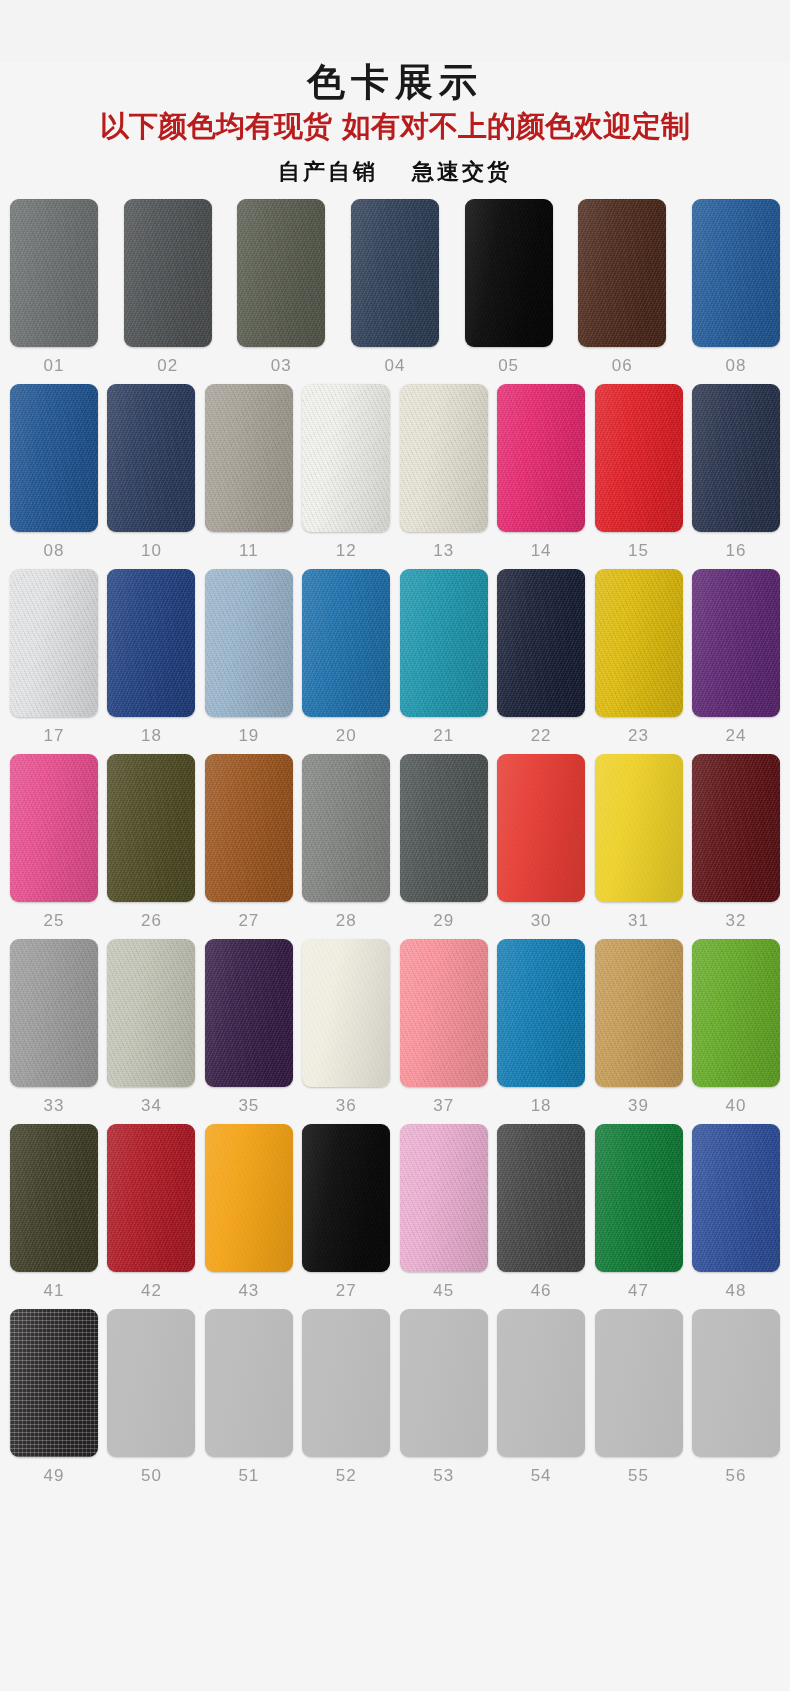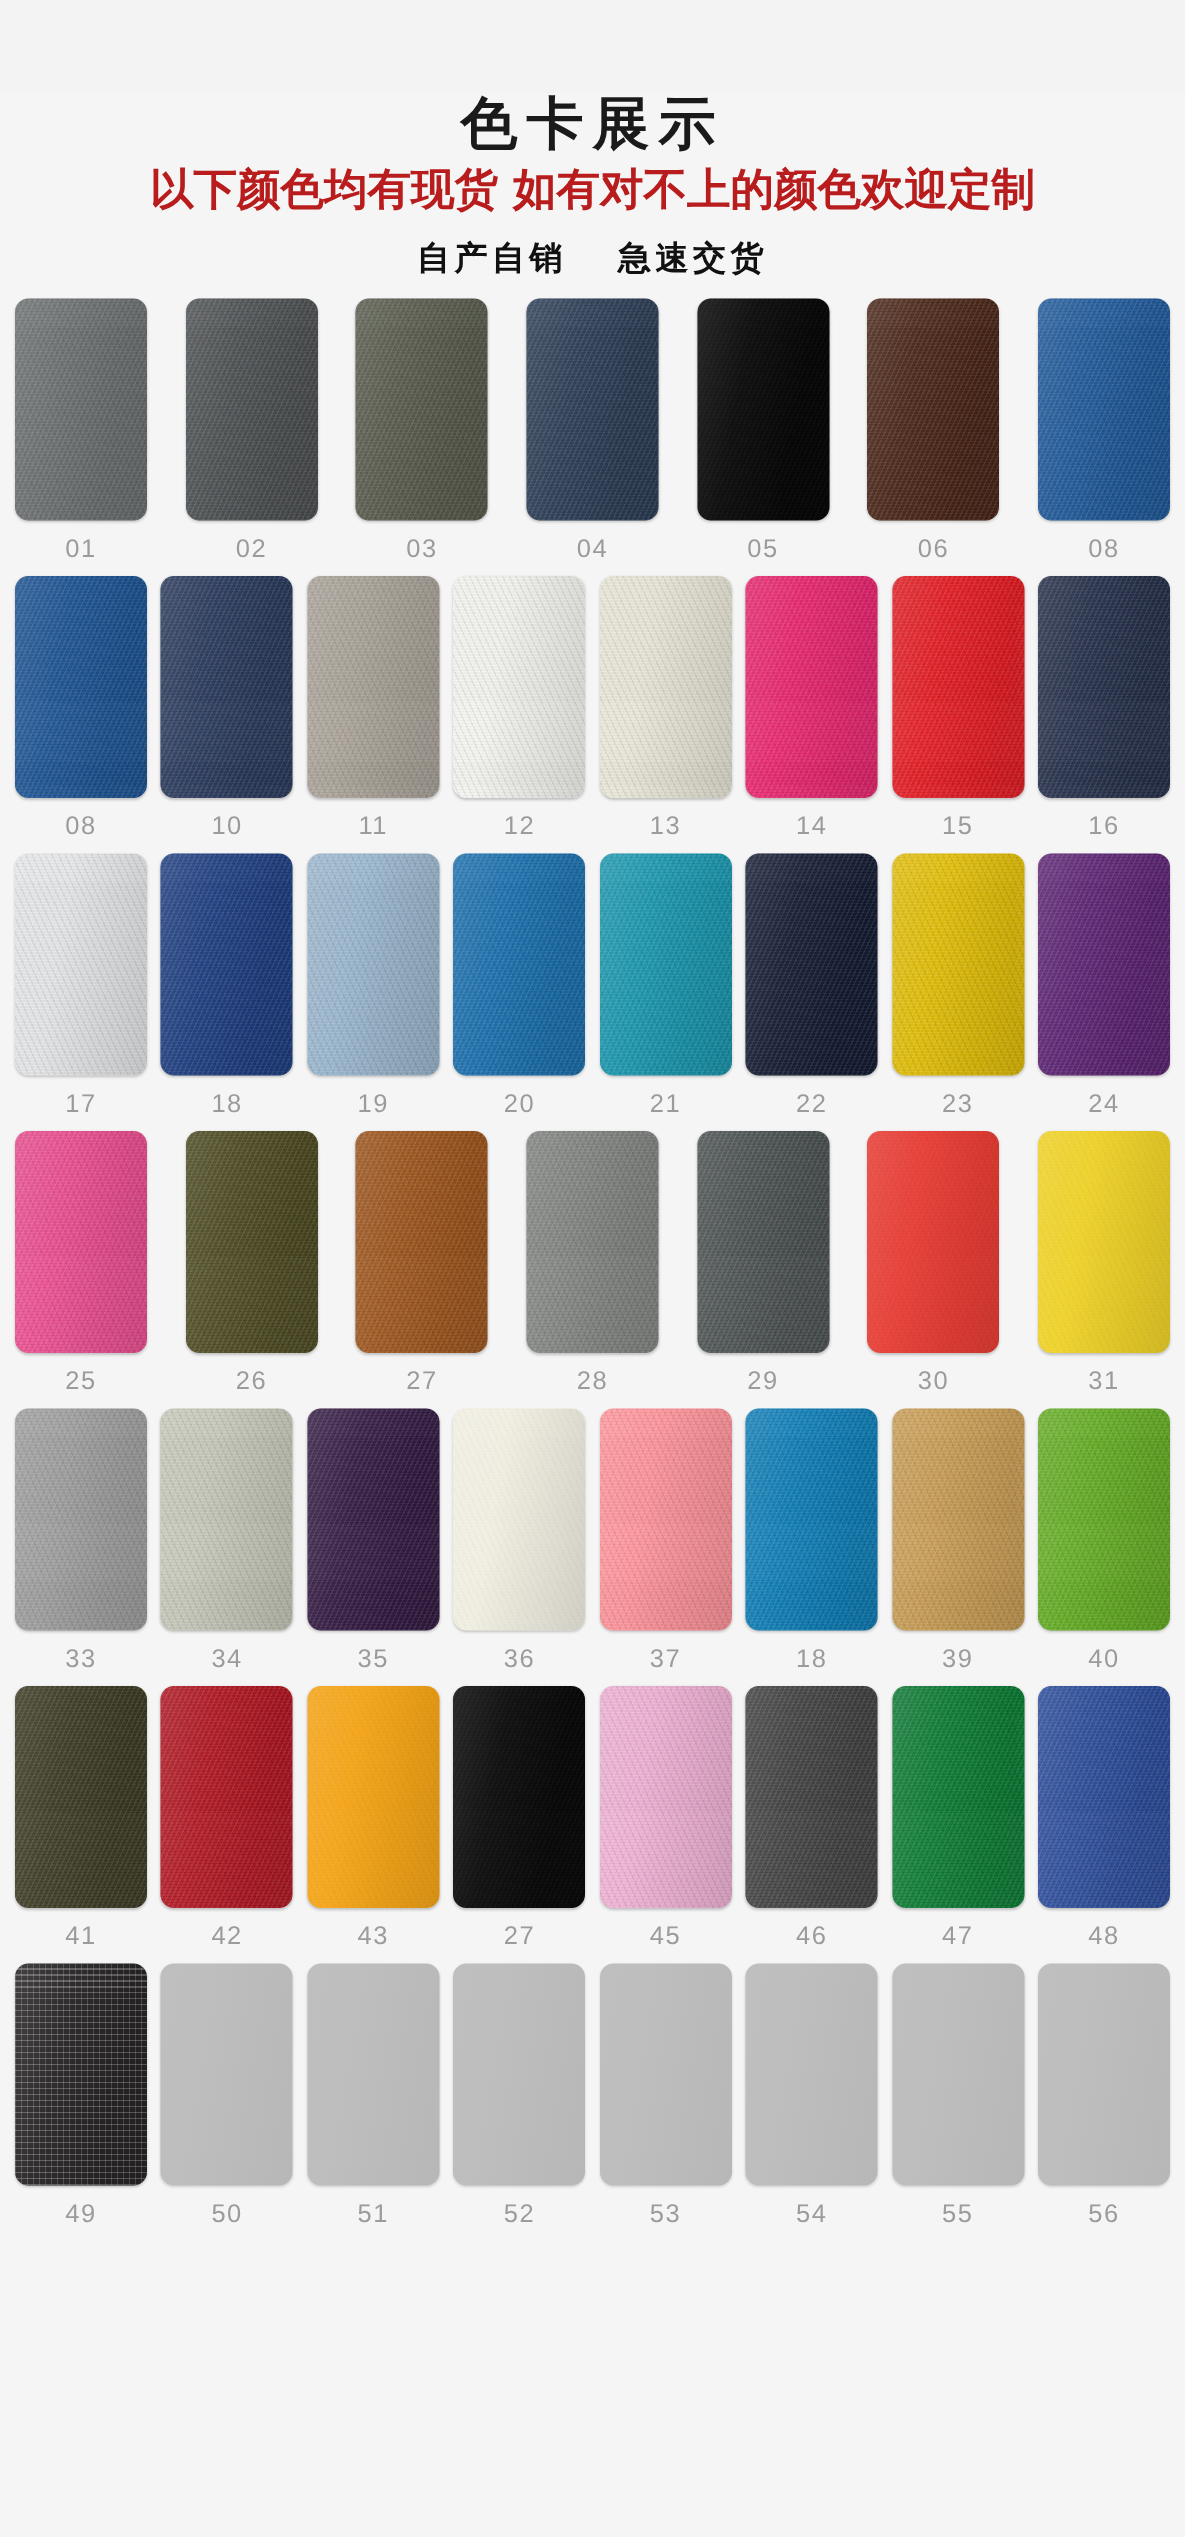--- a/index.html
+++ b/index.html
@@ -343,20 +343,27 @@
           </div>
           <div class="swatch-label">30</div>
         </div>
         <div class="swatch-cell">
           <div class="swatch flat" style="background-color: rgb(239, 210, 40);">
             <div class="tex"></div>
             <div class="sheen"></div>
           </div>
           <div class="swatch-label">31</div>
         </div>
+        <div class="swatch-cell">
+          <div class="swatch" style="background-color: rgb(92, 15, 18);">
+            <div class="tex"></div>
+            <div class="sheen"></div>
+          </div>
+          <div class="swatch-label">32</div>
+        </div>
       </div>
       <div class="swatch-row">
         <div class="swatch-cell">
           <div class="swatch" style="background-color: rgb(157, 157, 157);">
             <div class="tex"></div>
             <div class="sheen"></div>
           </div>
           <div class="swatch-label">33</div>
         </div>
         <div class="swatch-cell">

